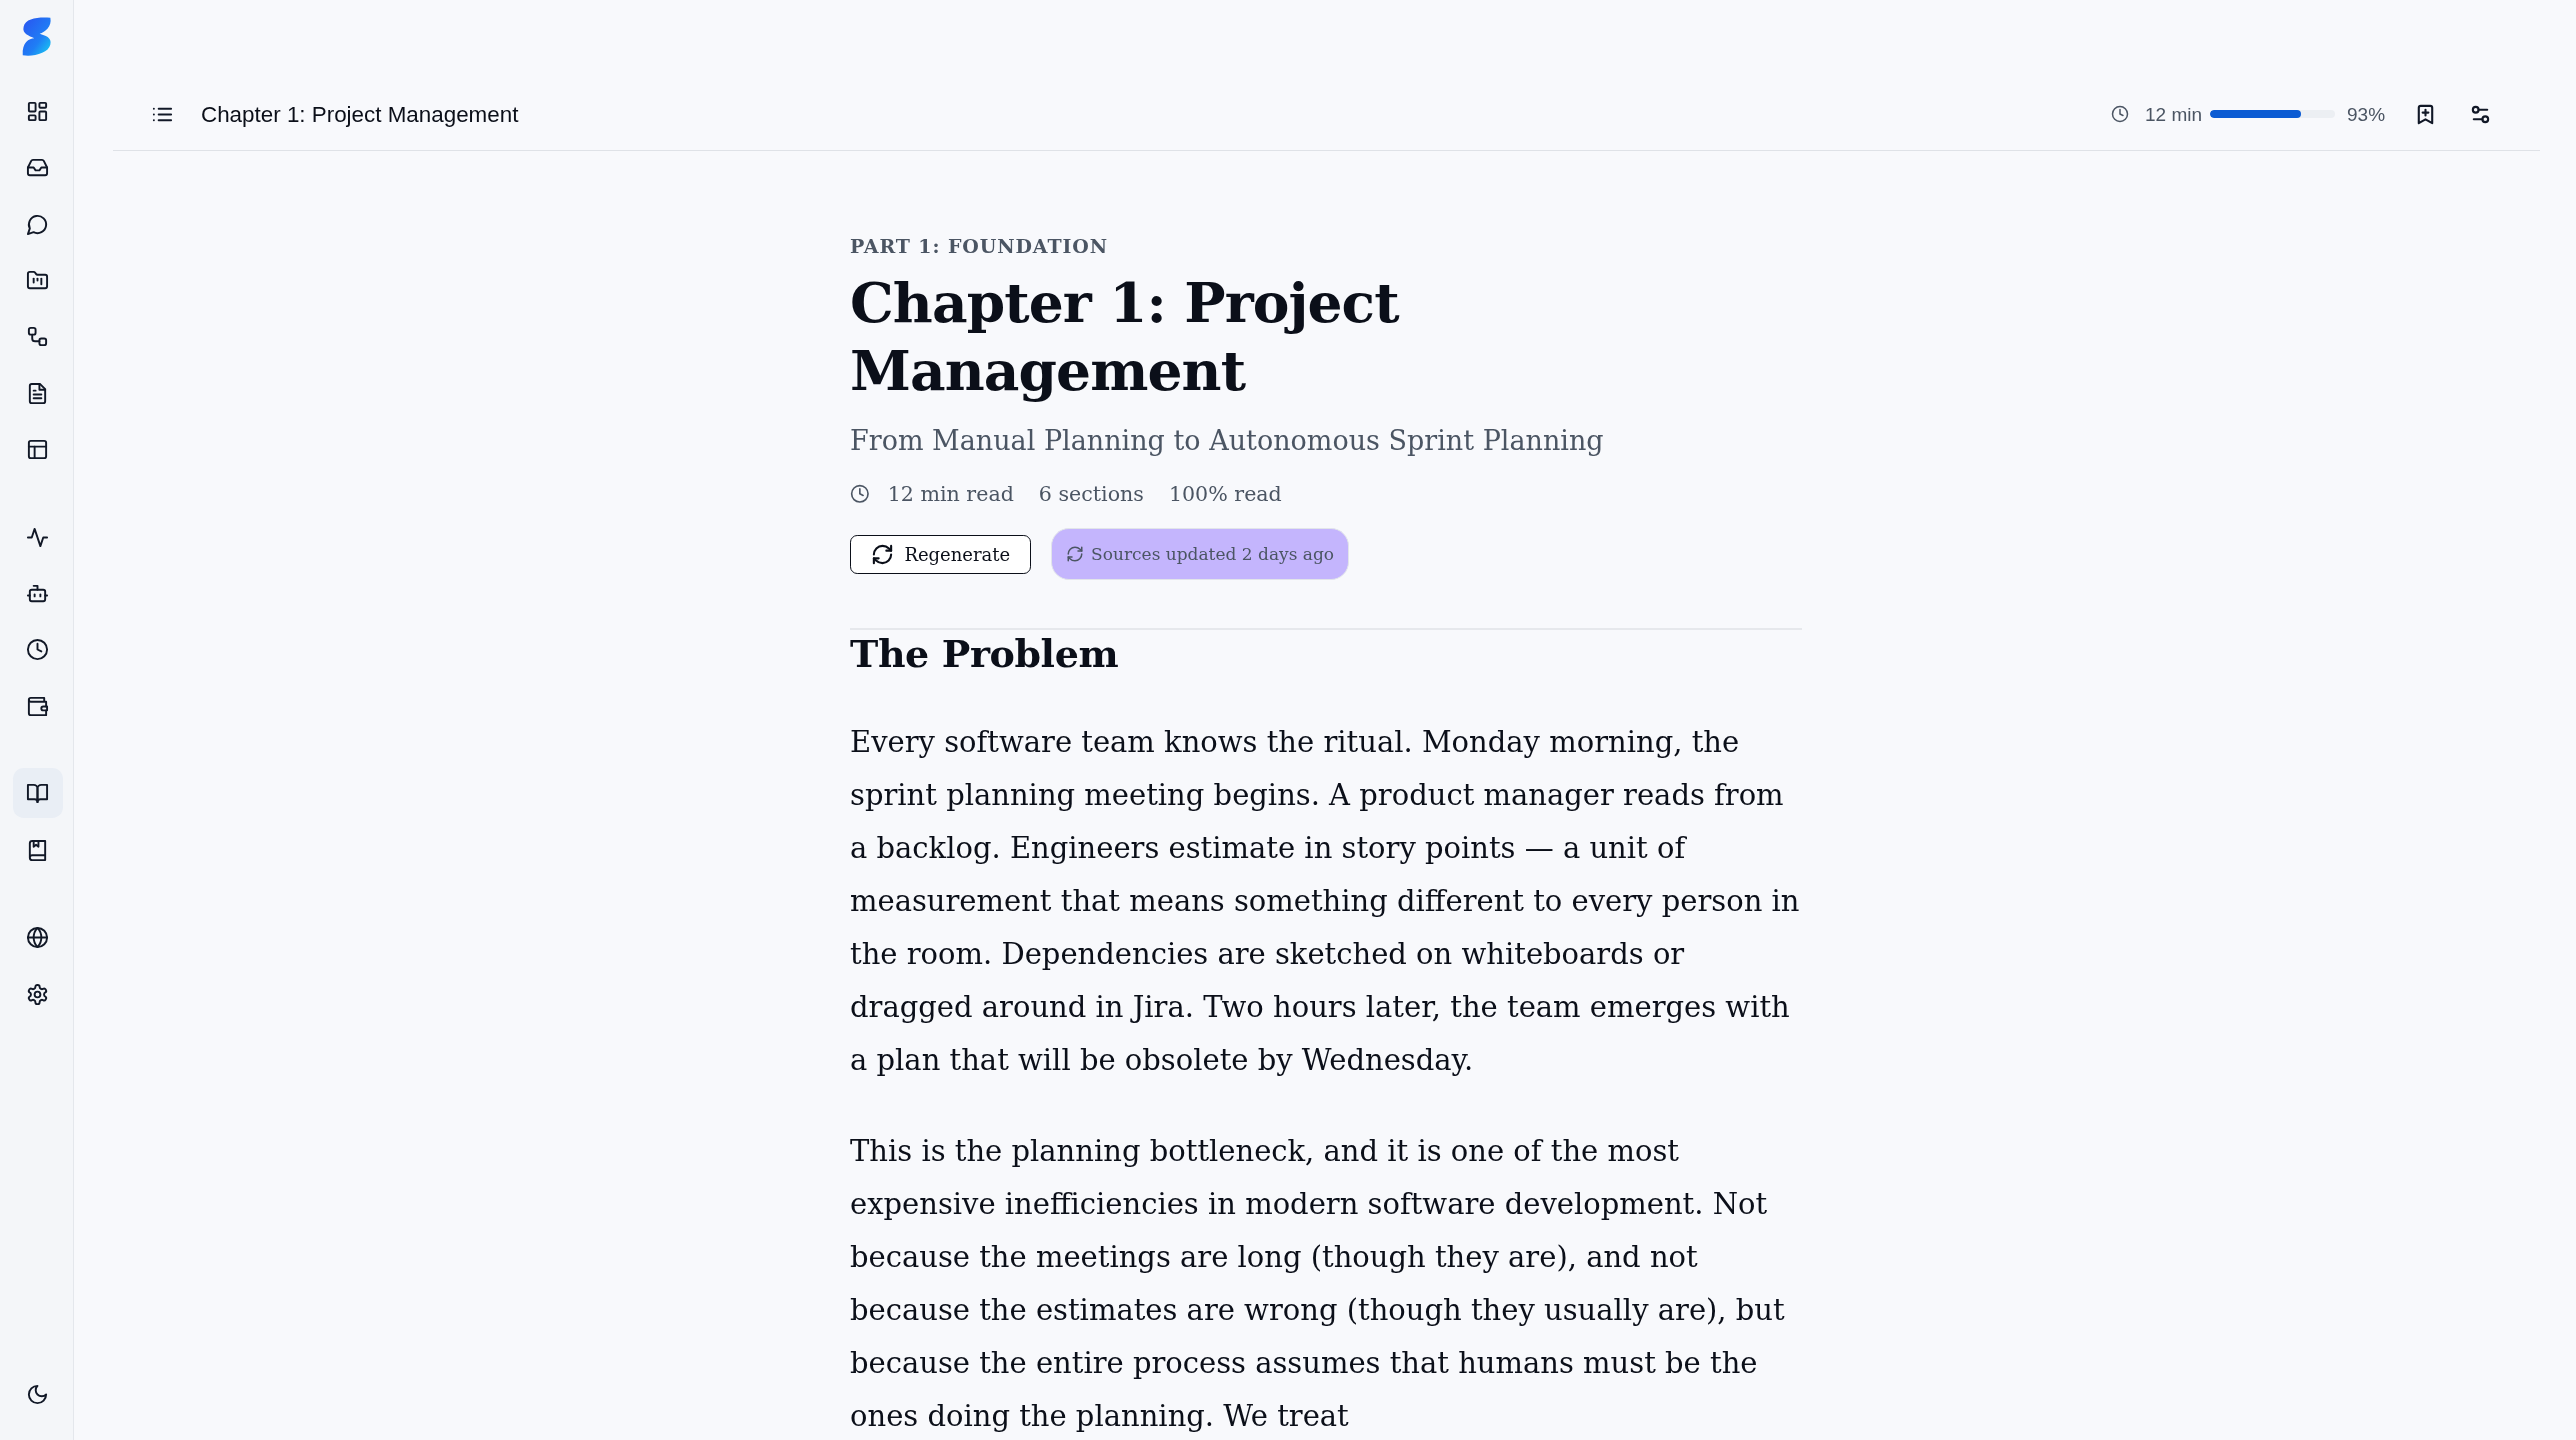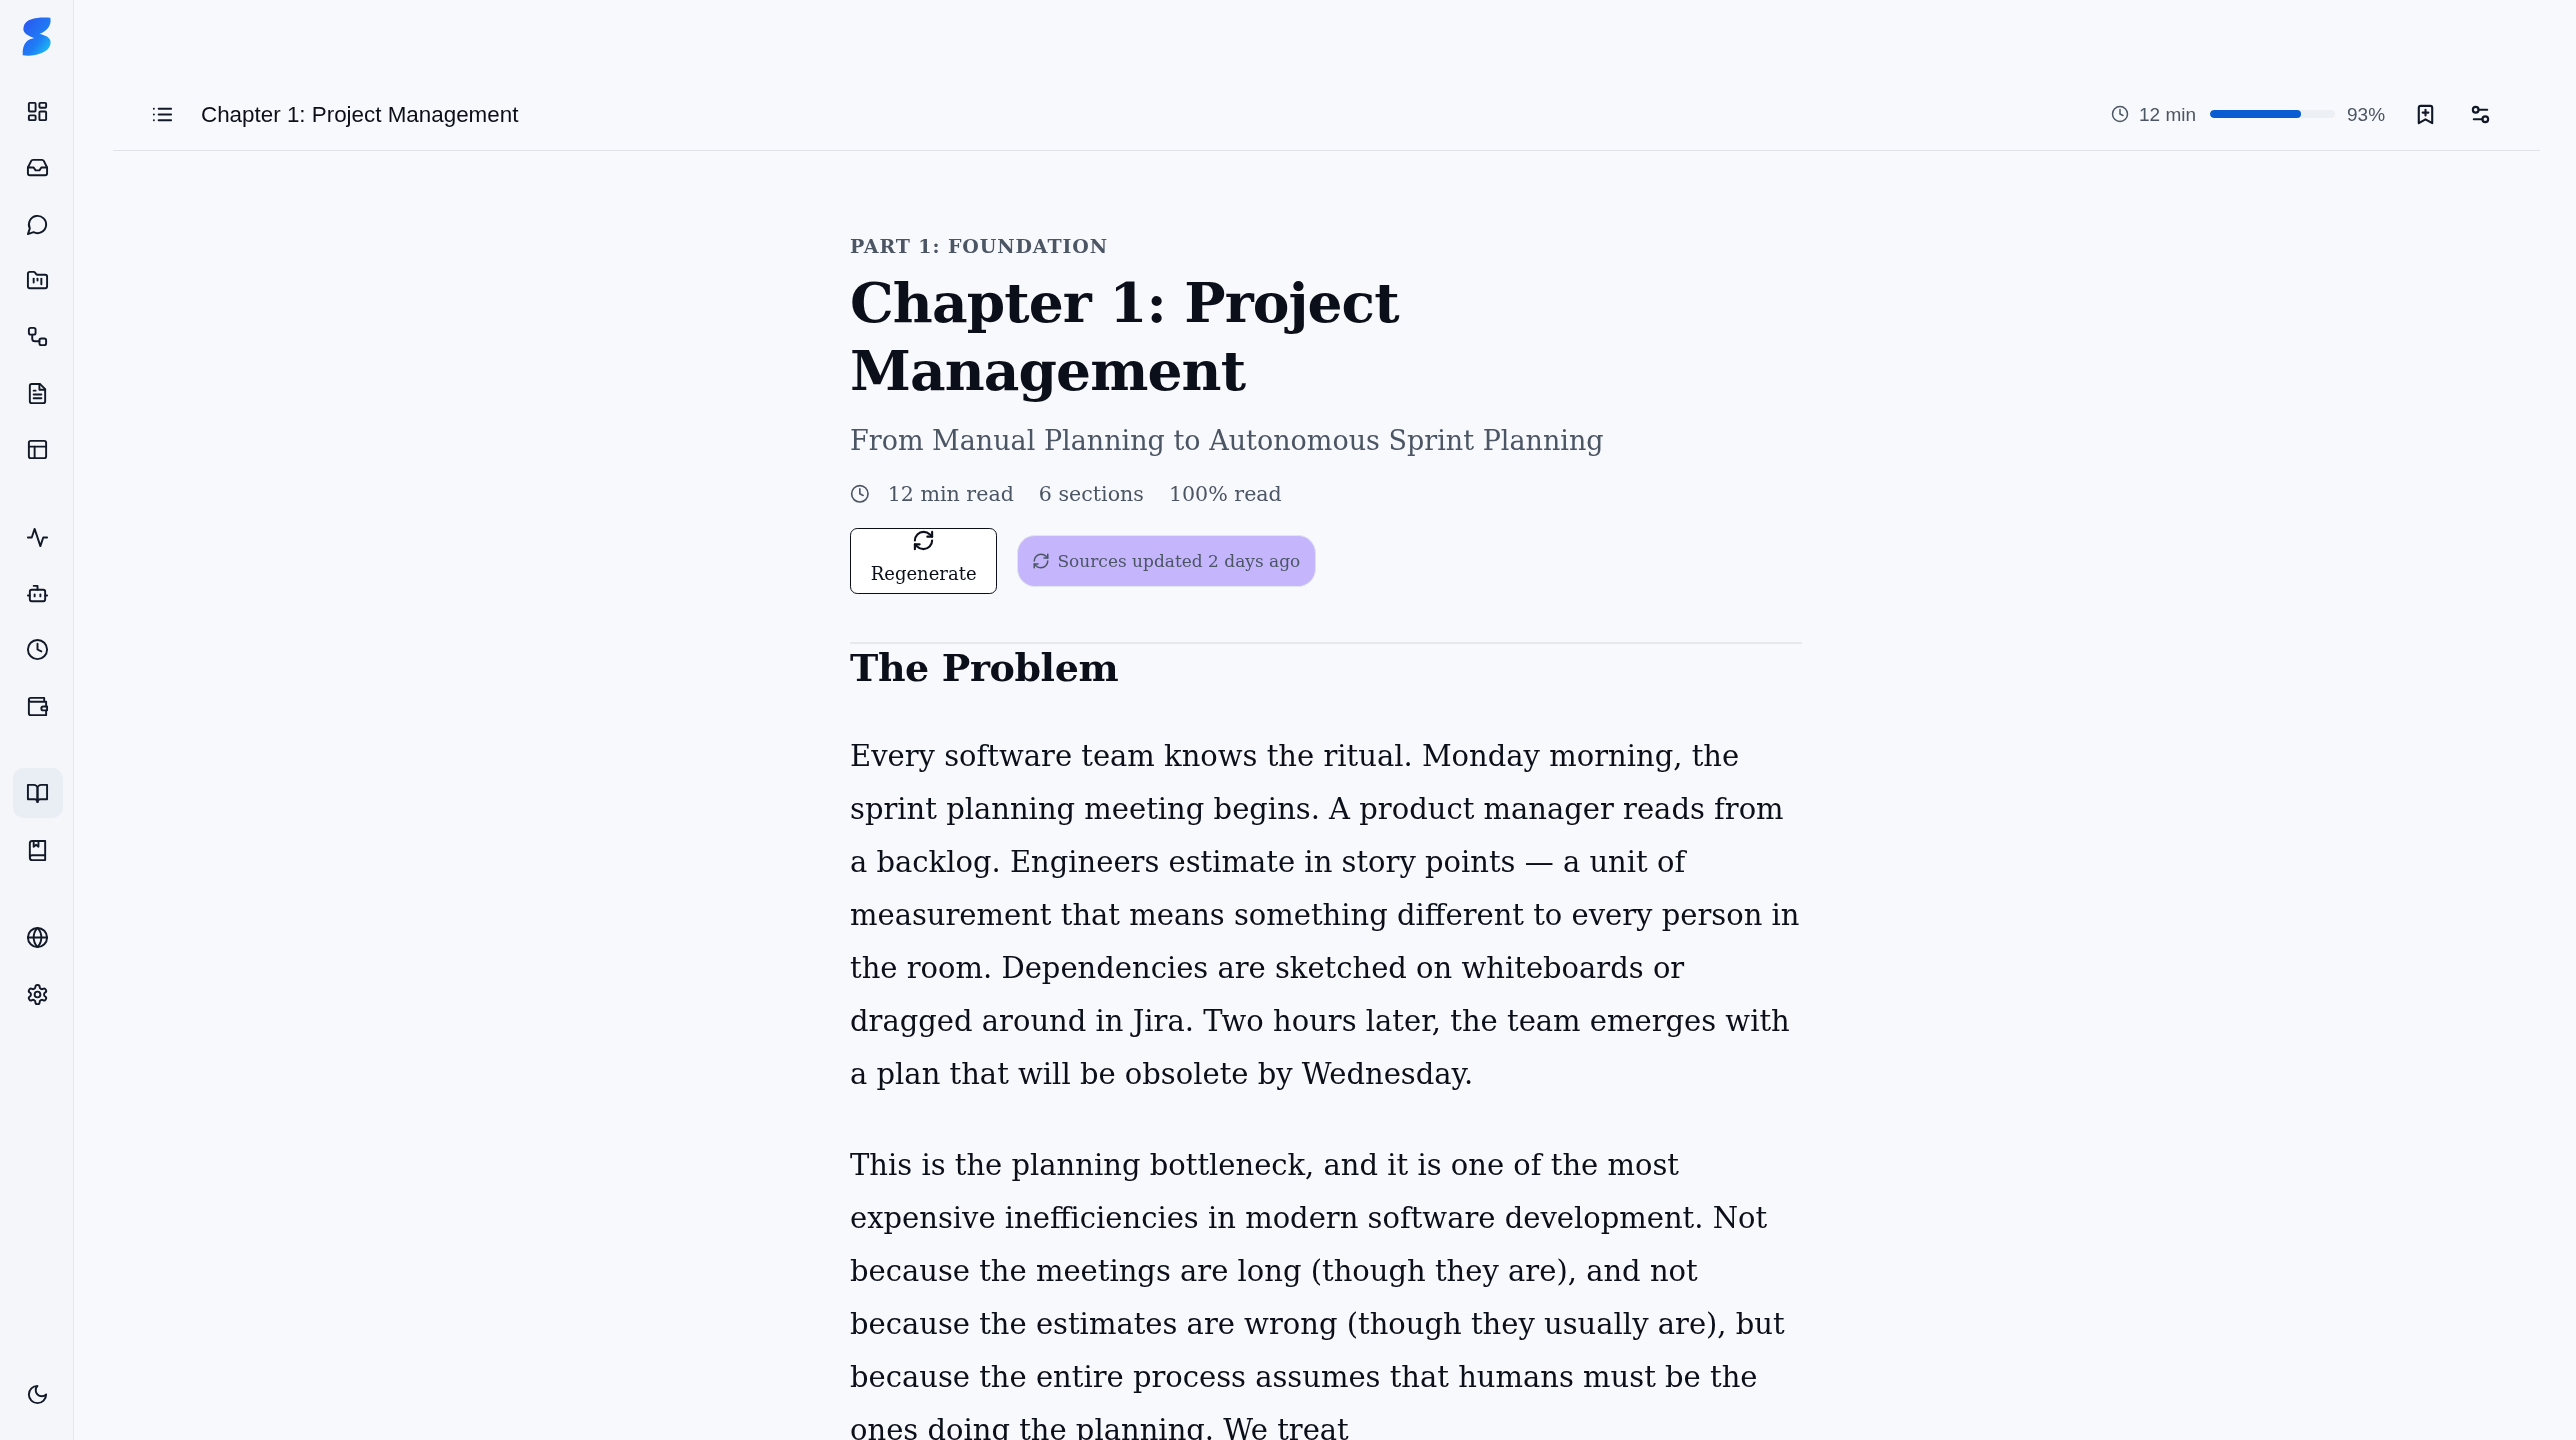--- a/index.html
+++ b/index.html
@@ -21,41 +21,41 @@
 
   
   .header {
     position: absolute; left: 113px; top: 81px; width: 2427px; height: 70px;
     border-bottom: 1.8px solid #dfe2e7;
   }
   .toc-btn { position: absolute; left: 36px; top: 19.7px; width: 27px; height: 27px; display:flex; align-items:center; justify-content:center; cursor:pointer; }
   .toc-btn svg { width: 23px; height: 23px; stroke: #111827; stroke-width: 2; fill: none; stroke-linecap: round; }
   .header-title { position: absolute; left: 88px; top: 18px; font-size: 22.4px; color: #0b0f19; line-height: 32px; }
 
-  .reading-time { position: absolute; left: 1998px; top: 19.7px; display: flex; align-items: center; gap: 10px; color: #4b5563; font-size: 19px; line-height: 27px; }
+  .reading-time { position: absolute; left: 1998px; top: 19.7px; display: flex; align-items: center; gap: 16px; color: #4b5563; font-size: 19px; line-height: 27px; }
   .reading-time svg { width: 18px; height: 18px; stroke: #4b5563; fill: none; stroke-width: 2; stroke-linecap: round; }
   .progress-track { position: absolute; left: 2097px; top: 29px; width: 125px; height: 8px; border-radius: 4.5px; background: #eceff3; overflow: hidden; }
   .progress-fill { height: 100%; width: 72%; background: #0b5bd3; border-radius: 4.5px; }
   .progress-pct { position: absolute; left: 2234px; top: 19.7px; font-size: 19px; color: #4b5563; line-height: 27px; }
   .icon-btn { position: absolute; top: 18px; width: 30px; height: 30px; display:flex; align-items:center; justify-content:center; cursor:pointer; }
   .icon-btn svg { width: 23px; height: 23px; stroke: #111827; fill: none; stroke-width: 2.2; stroke-linecap: round; stroke-linejoin: round; }
 
   
   .article { position: absolute; left: 850px; top: 233px; width: 952px; font-family: "DejaVu Serif", "Liberation Serif", serif; }
   .part-label { font-size: 19px; font-weight: bold; letter-spacing: 0.9px; color: #4b5563; line-height: 27px; text-transform: uppercase; }
   .chapter-title { margin-top: 9px; font-size: 55px; font-weight: bold; line-height: 68px; color: #0b0f19; letter-spacing: -0.9px; }
   .subtitle { margin-top: 17px; font-size: 27px; color: #4b5563; line-height: 38px; }
   .meta { margin-top: 19.7px; display: flex; gap: 25px; font-size: 20.6px; color: #4b5563; line-height: 29px; align-items: center; }
   .meta-item { display: flex; align-items: center; gap: 18px; }
   .meta-item svg { width: 19.7px; height: 19.7px; stroke: #4b5563; fill: none; stroke-width: 2; stroke-linecap: round; }
   .actions { margin-top: 19.7px; display: flex; gap: 19.7px; align-items: center; }
   .regen-btn {
-    display: flex; align-items: center; gap: 10.7px; height: 66px; padding: 0 19.7px;
+    display: flex; align-items: center; gap: 10.7px; height: 39px; padding: 0 19.7px;
     border: 1.8px solid #0b0f19; border-radius: 7.2px; background: #fff;
-    font-family: "DejaVu Serif", serif; font-size: 18px; color: #0b0f19; cursor: pointer; flex-direction: column;
+    font-family: "DejaVu Serif", serif; font-size: 18px; color: #0b0f19; cursor: pointer;
   }
   .regen-btn svg { width: 23px; height: 23px; stroke: #0b0f19; fill: none; stroke-width: 2.2; stroke-linecap: round; stroke-linejoin: round; }
   .sources-pill {
     display: flex; align-items: center; gap: 7.2px; height: 52px; padding: 0 14.3px;
     border: 1.8px solid #e2e5ea; border-radius: 18px; background: #c4b5fd;
     font-size: 17px; color: #4b5563;
   }
   .sources-pill svg { width: 18px; height: 18px; stroke: #4b5563; fill: none; stroke-width: 2; stroke-linecap: round; stroke-linejoin: round; }
   .separator { margin-top: 48px; height: 1.8px; background: #e6e8ec; }
   .section-title { font-size: 38px; font-weight: bold; line-height: 47px; color: #0b0f19; letter-spacing: -0.4px; }

